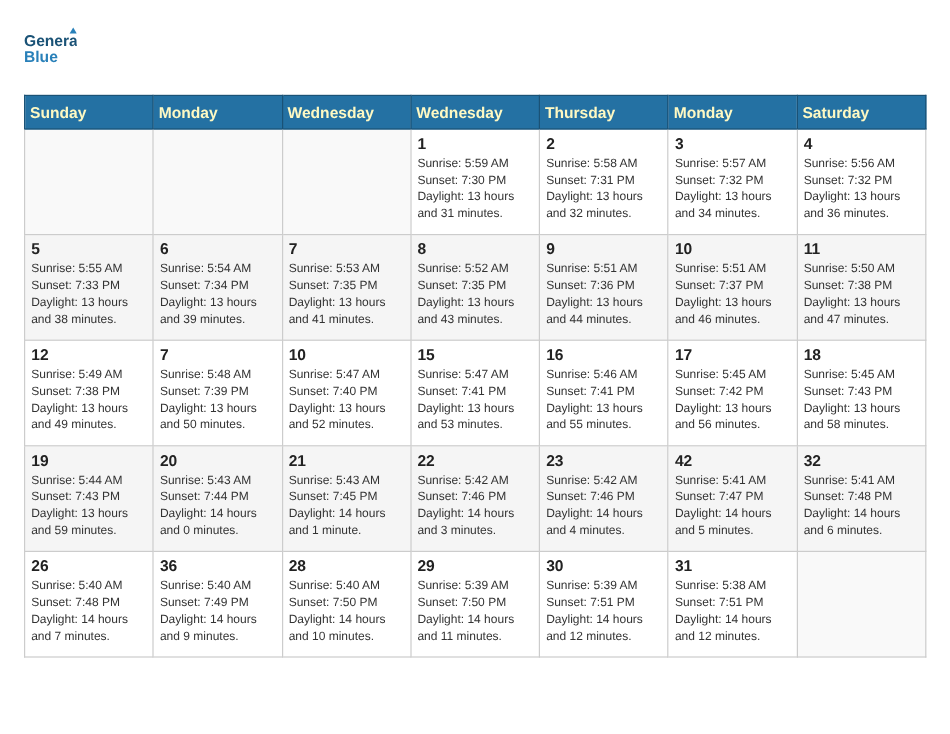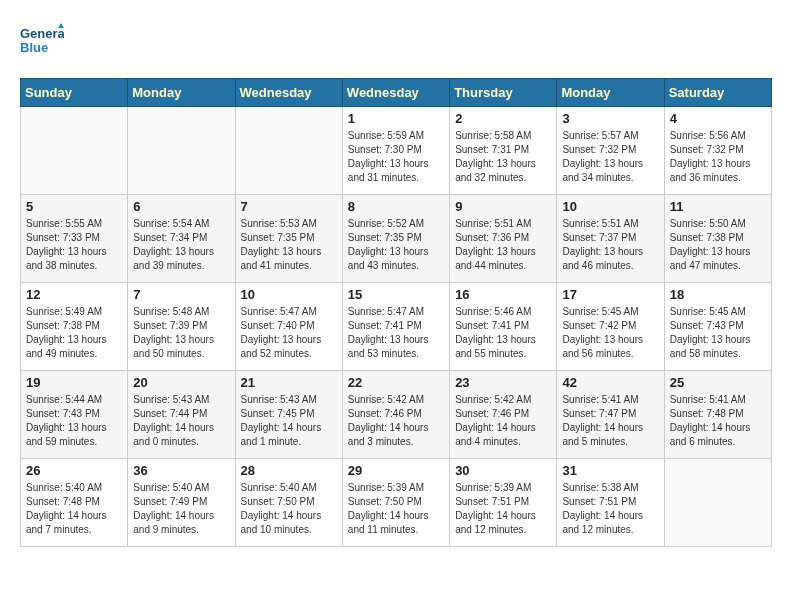--- a/index.html
+++ b/index.html
@@ -204,21 +204,21 @@
         </td>
         <td>
           <div class="day-number">23</div>
           <div class="day-info">Sunrise: 5:42 AM<br>Sunset: 7:46 PM<br>Daylight: 14 hours<br>and 4 minutes.</div>
         </td>
         <td>
           <div class="day-number">42</div>
           <div class="day-info">Sunrise: 5:41 AM<br>Sunset: 7:47 PM<br>Daylight: 14 hours<br>and 5 minutes.</div>
         </td>
         <td>
-          <div class="day-number">25</div>
+          <div class="day-number">32</div>
           <div class="day-info">Sunrise: 5:41 AM<br>Sunset: 7:48 PM<br>Daylight: 14 hours<br>and 6 minutes.</div>
         </td>
       </tr>
       <tr>
         <td>
           <div class="day-number">26</div>
           <div class="day-info">Sunrise: 5:40 AM<br>Sunset: 7:48 PM<br>Daylight: 14 hours<br>and 7 minutes.</div>
         </td>
         <td>
           <div class="day-number">36</div>

